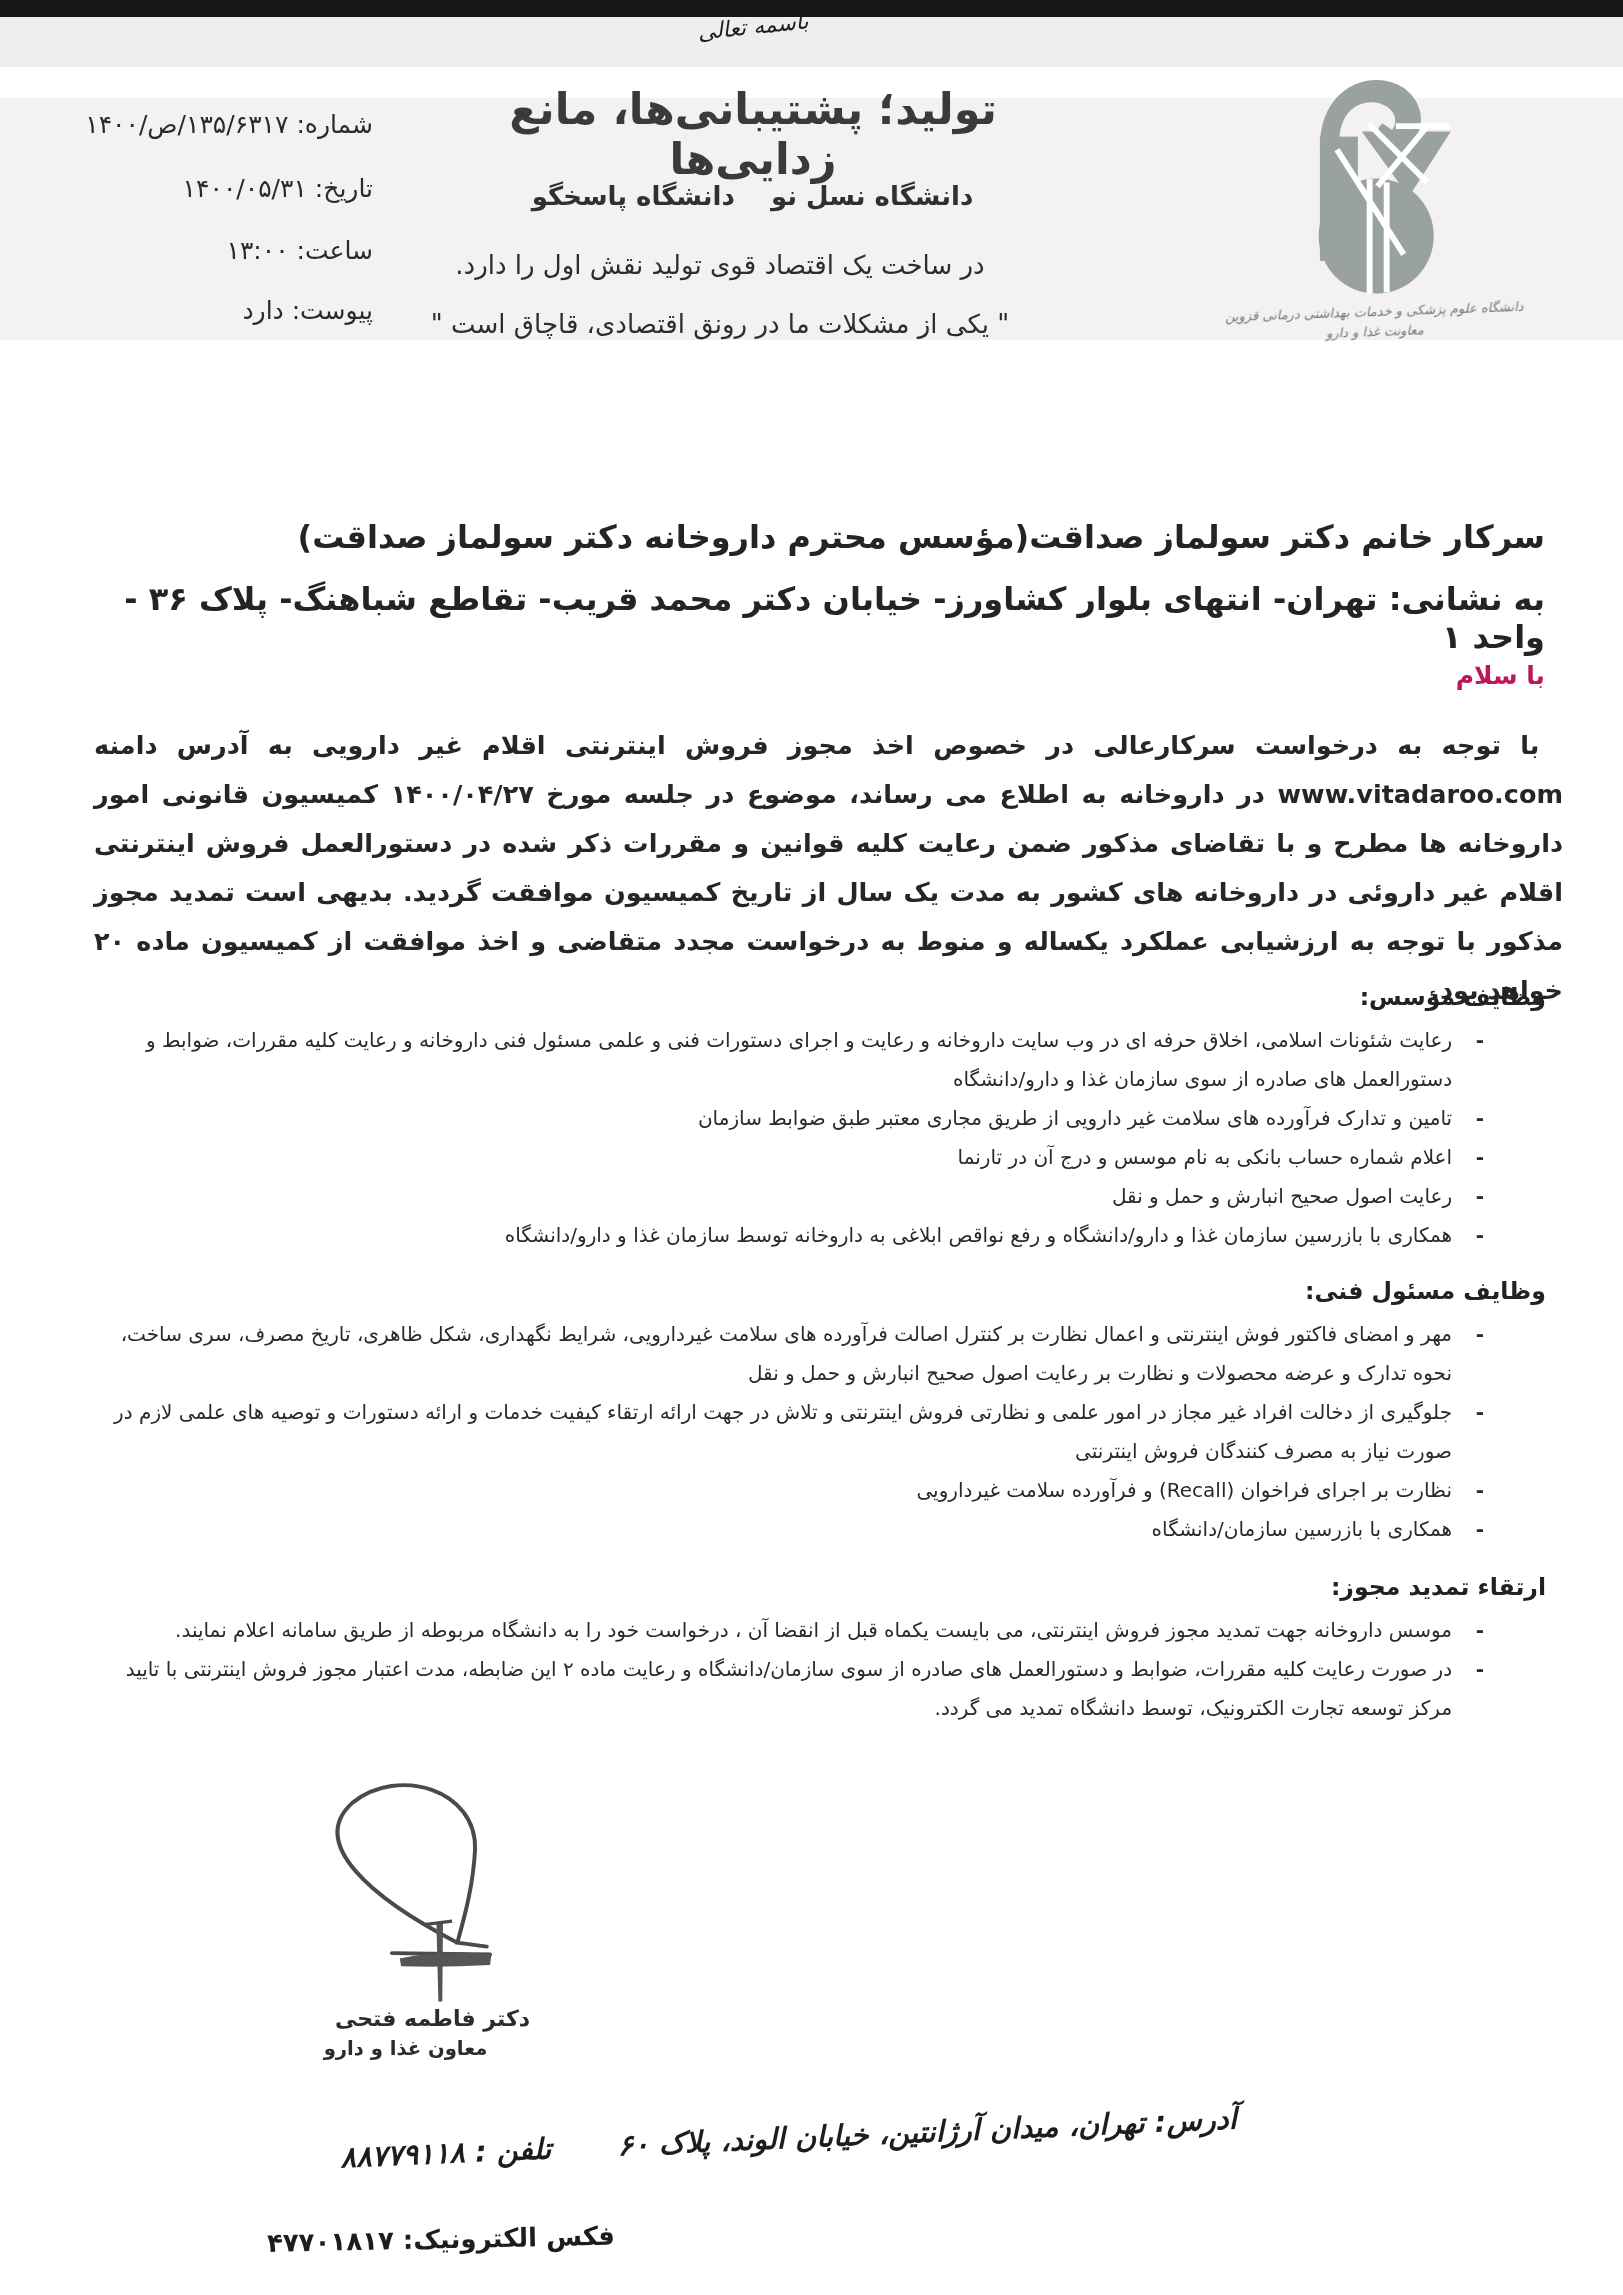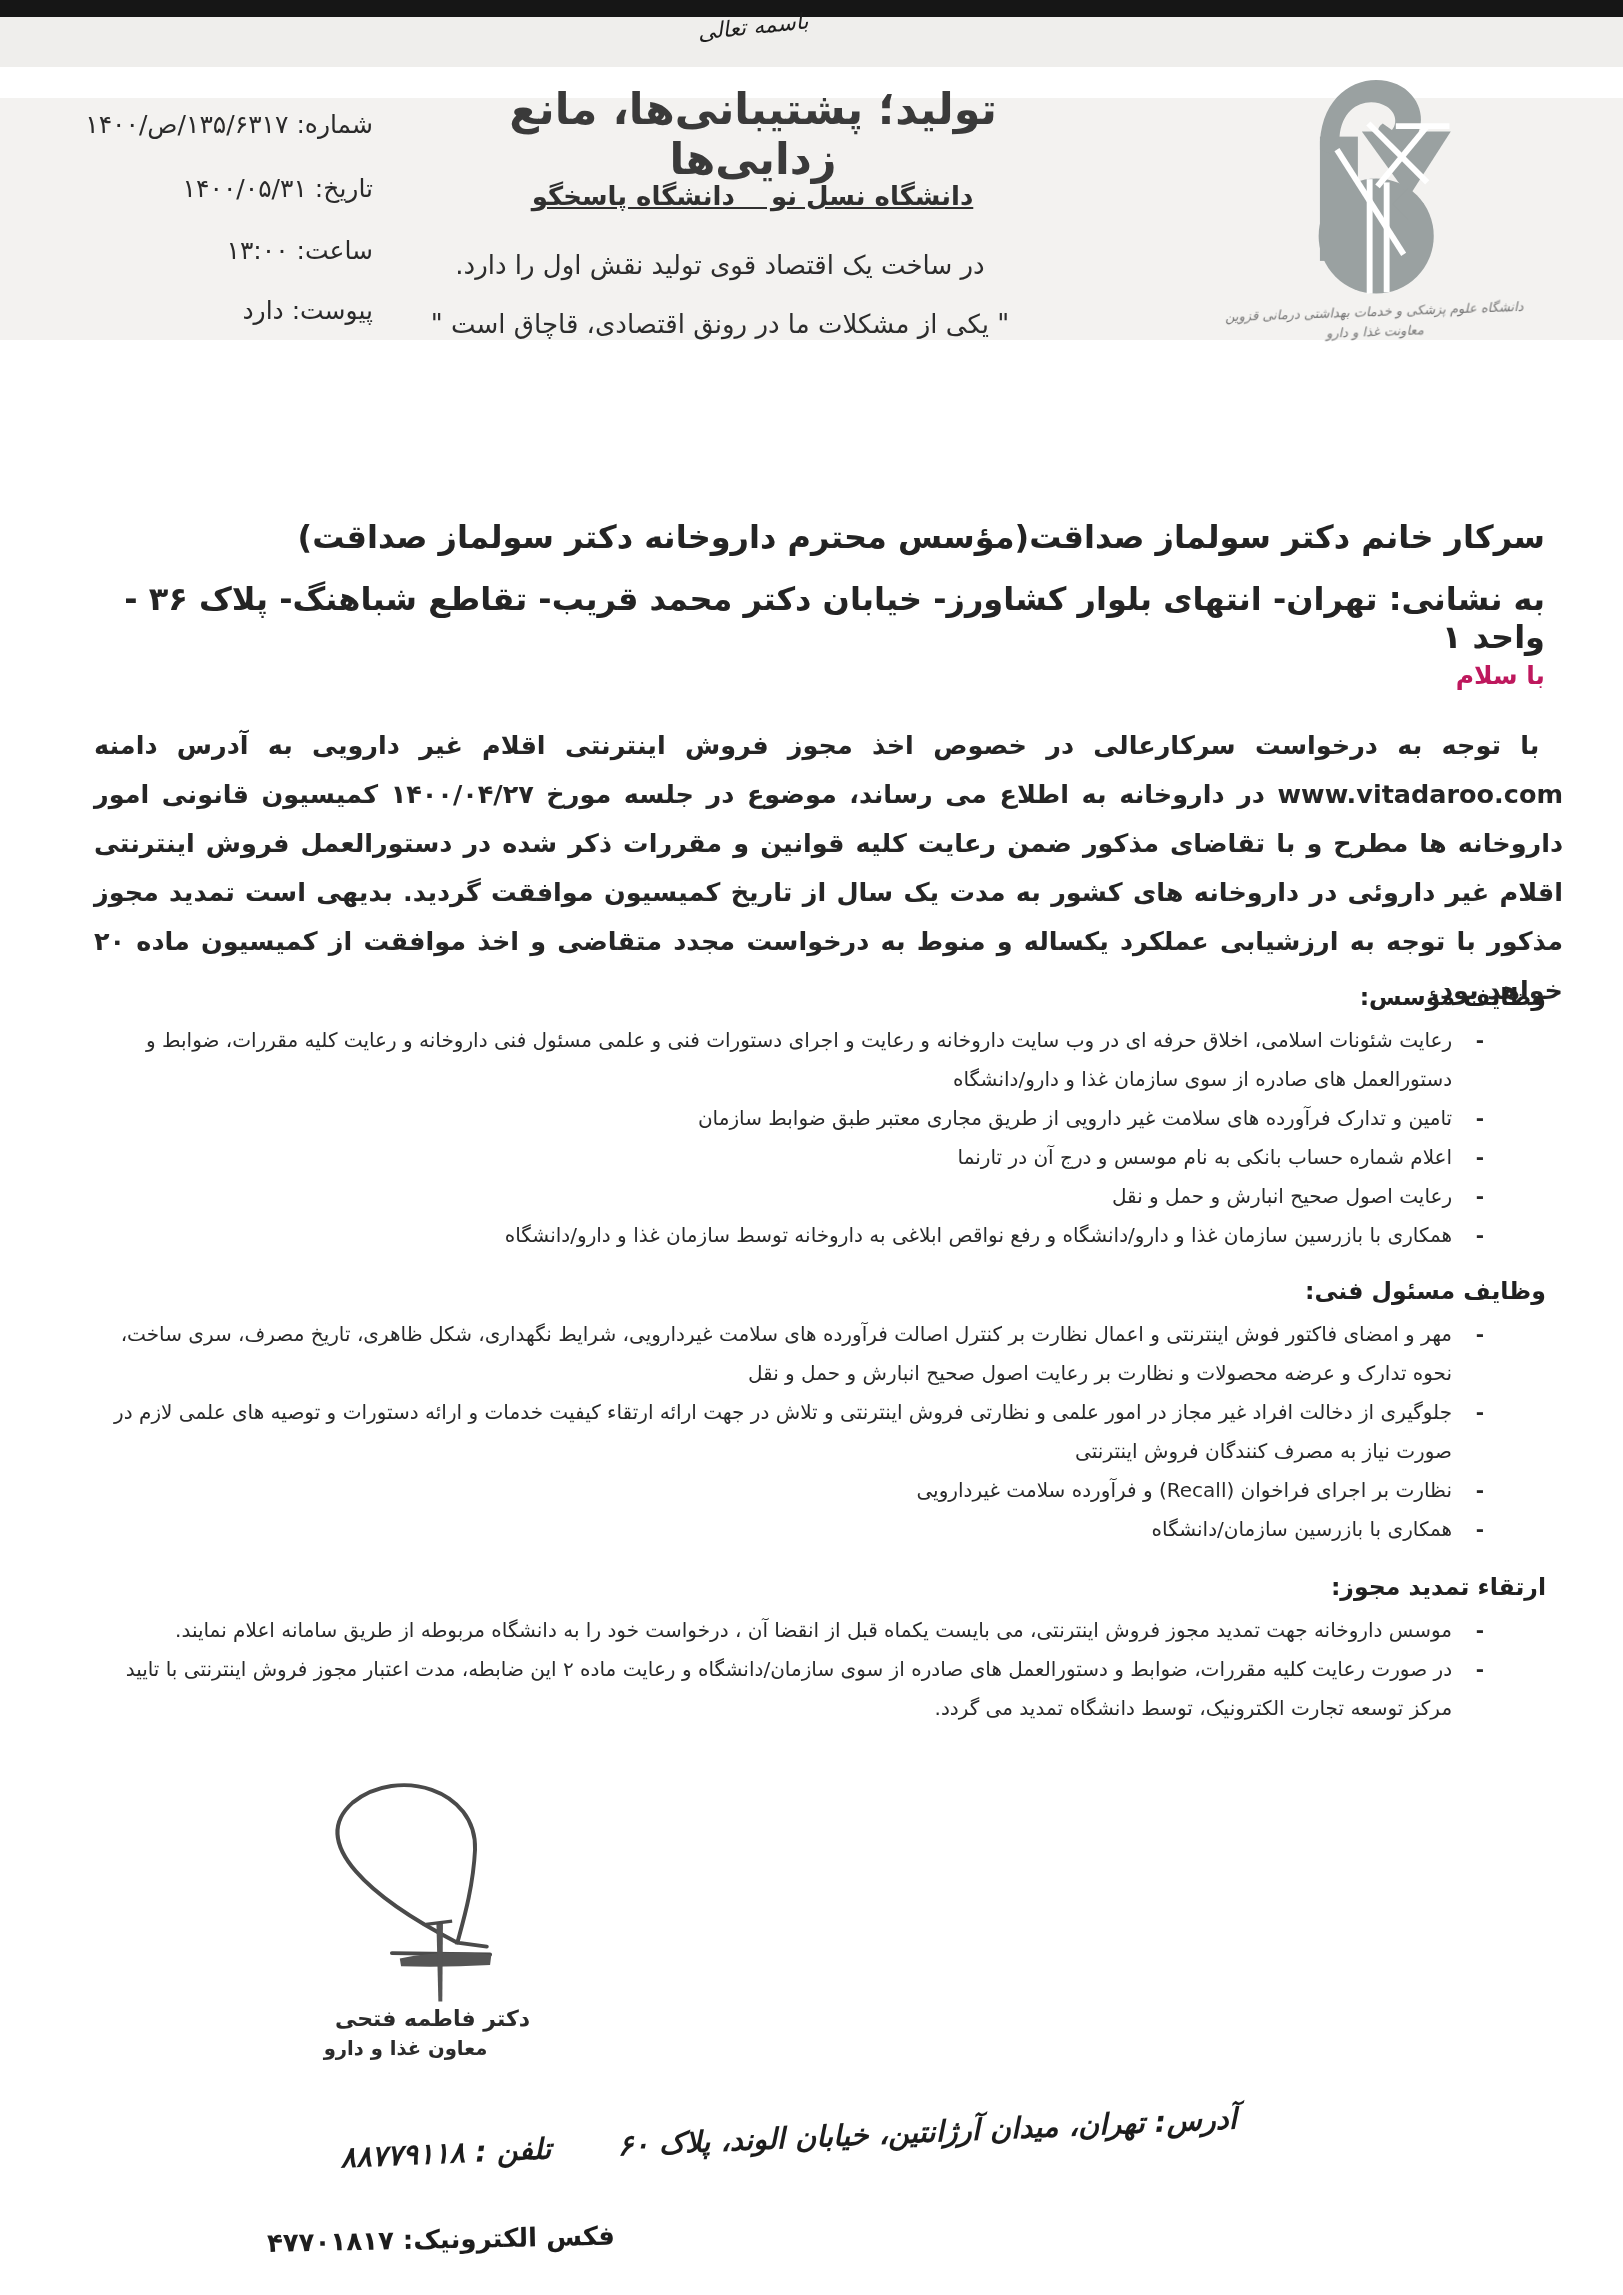--- a/index.html
+++ b/index.html
@@ -13,21 +13,21 @@
   
   .scan-top-strip{left:0;top:0;width:1623px;height:17px;background:#161616;}
   .scan-band-1{left:0;top:17px;width:1623px;height:50px;background:#efeeec;}
   .scan-band-2{left:0;top:98px;width:1623px;height:242px;background:#f3f2f0;}
   
   .bismillah{left:655px;top:14.4px;width:196px;text-align:center;
     font-size:22px;font-style:italic;color:#1d1d1d;transform:rotate(-6deg);}
   .slogan{left:452px;top:84px;width:602px;text-align:center;direction:rtl;
     font-size:43px;font-weight:bold;color:#3a3a3a;letter-spacing:-0.7px;}
   .motto-bold{left:517px;top:181px;width:471px;text-align:center;direction:rtl;
-    font-size:26px;font-weight:bold;color:#303030;white-space:pre;text-decoration:underline;}
+    font-size:26px;font-weight:bold;color:#303030;white-space:pre;}
   .motto-line{left:419px;top:250px;width:602px;text-align:center;direction:rtl;
     font-size:26px;color:#2d2d2d;}
   .motto-quote{left:386px;top:309px;width:668px;text-align:center;direction:rtl;
     font-size:26px;color:#2d2d2d;}
   
   .meta-line{left:59px;width:314px;direction:rtl;text-align:right;
     font-size:25px;color:#2a2a2a;}
   .meta-number{top:110px;}
   .meta-date{top:174px;}
   .meta-time{top:236px;}

